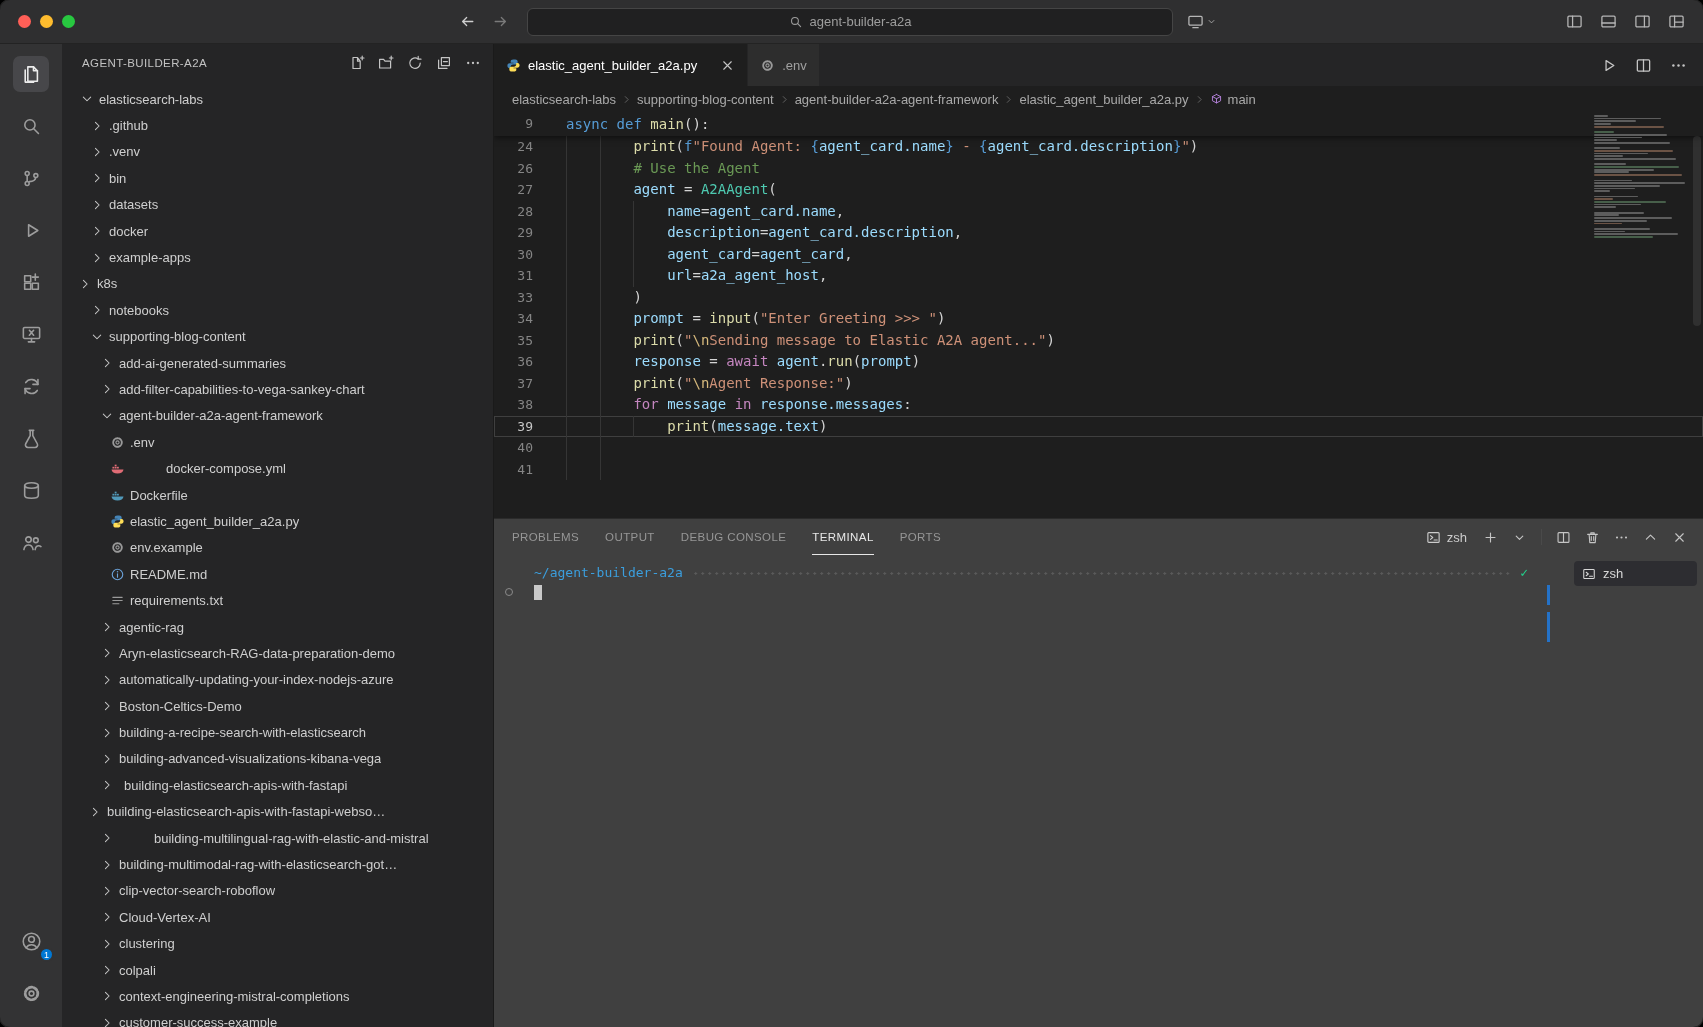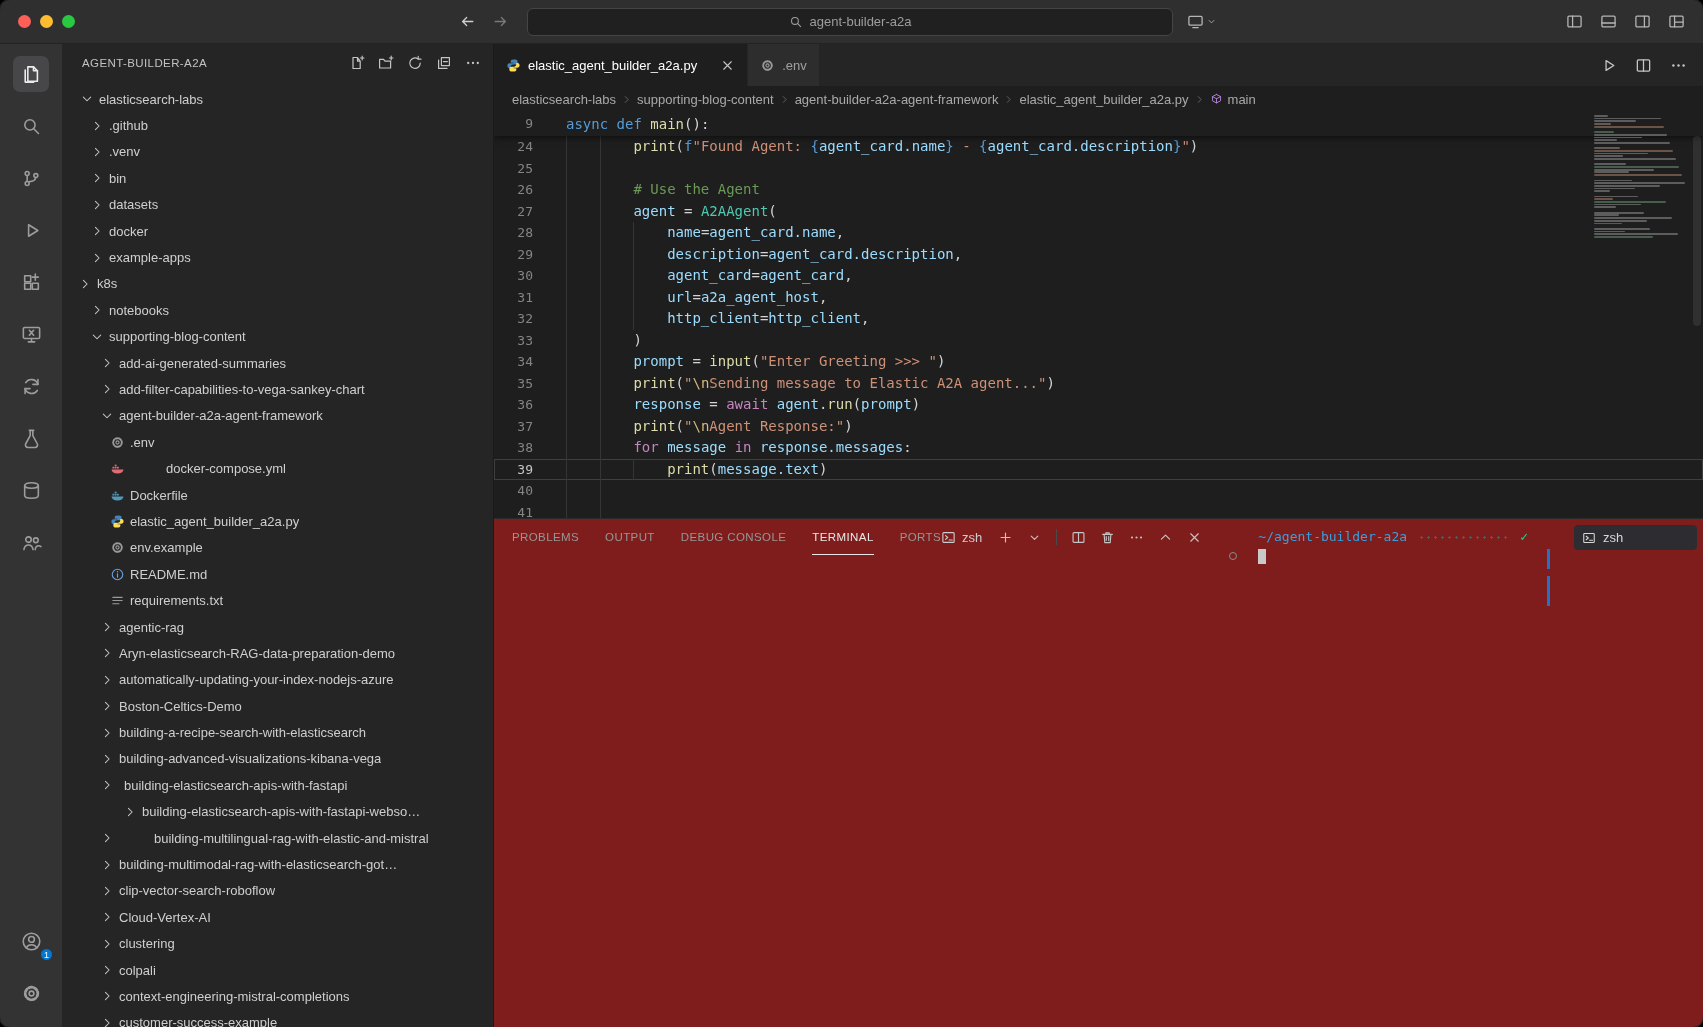--- a/index.html
+++ b/index.html
@@ -80,21 +80,21 @@
   .lt{white-space:pre;position:relative;flex:1;color:#d4d4d4;}
   .guide{position:absolute;top:0;bottom:0;width:1px;background:#353535;}
   .tk-kw{color:#569cd6}.tk-ctrl{color:#c586c0}.tk-fn{color:#dcdcaa}.tk-var{color:#9cdcfe}
   .tk-str{color:#ce9178}.tk-esc{color:#d7ba7d}.tk-cls{color:#4ec9b0}.tk-cmt{color:#6a9955}.tk-pun{color:#d4d4d4}
 
   .minimap{position:absolute;top:3px;right:14px;width:95px;bottom:0;z-index:4;}
   .mm-line{height:1.8px;margin-bottom:.9px;border-radius:1px;opacity:.7;}
   .vslider{position:absolute;top:24px;right:2px;width:8px;height:190px;background:rgba(140,140,140,.16);border-radius:4px;z-index:5;}
 
   
-  .panel{height:509px;flex:none;display:flex;flex-direction:row;background:#7f1d1d;border-top:1px solid #2b2b2b;}
+  .panel{height:509px;flex:none;display:flex;flex-direction:column;background:#404040;border-top:1px solid #2b2b2b;}
   .panel-header{height:36px;flex:none;display:flex;align-items:center;padding-left:18px;}
   .ptabs{display:flex;gap:26px;height:100%;}
   .ptab{display:flex;align-items:center;font-size:11.5px;letter-spacing:.4px;color:#969696;border-bottom:1px solid transparent;cursor:pointer;}
   .ptab.active{color:#e7e7e7;border-bottom-color:#e7e7e7;}
   .panel-actions{margin-left:auto;display:flex;align-items:center;gap:16px;padding-right:16px;color:#c5c5c5;}
   .shell-select{display:flex;align-items:center;gap:6px;font-size:13px;color:#cccccc;cursor:pointer;}
   .pa-icons{display:flex;align-items:center;gap:14px;}
   .pa-act{cursor:pointer;display:flex}
   .panel-actions .ic{width:15px;height:15px}
   .vsep{width:1px;height:16px;background:#4a4a4a;}
@@ -566,21 +566,21 @@
             <span class="tlabel">building-advanced-visualizations-kibana-vega</span>
           </div>
           <div class="trow" style="padding-left: 38px; gap: 10px;">
             <span class="tw">
               <svg viewBox="0 0 16 16" fill="none" stroke="currentColor" stroke-width="1.2" stroke-linecap="round" stroke-linejoin="round" class="ic">
                 <path d="M6.2 3.8 10.4 8l-4.2 4.2"></path>
               </svg>
             </span>
             <span class="tlabel">building-elasticsearch-apis-with-fastapi</span>
           </div>
-          <div class="trow" style="padding-left: 61px;">
+          <div class="trow" style="padding-left: 26px;">
             <span class="tw">
               <svg viewBox="0 0 16 16" fill="none" stroke="currentColor" stroke-width="1.2" stroke-linecap="round" stroke-linejoin="round" class="ic">
                 <path d="M6.2 3.8 10.4 8l-4.2 4.2"></path>
               </svg>
             </span>
             <span class="tlabel">building-elasticsearch-apis-with-fastapi-webso…</span>
           </div>
           <div class="trow" style="padding-left: 38px; gap: 40px;">
             <span class="tw">
               <svg viewBox="0 0 16 16" fill="none" stroke="currentColor" stroke-width="1.2" stroke-linecap="round" stroke-linejoin="round" class="ic">
@@ -746,24 +746,20 @@
               <span class="ln">9</span>
               <span class="lt"><span class="tk-kw">async</span><span class="tk-pun"> </span><span class="tk-kw">def</span><span class="tk-pun"> </span><span class="tk-fn">main</span><span class="tk-pun">():</span></span>
             </div>
           </div>
         <div class="code" id="code">
             <div class="code-line">
               <span class="ln">24</span>
               <span class="lt"><i class="guide" style="left: 0ch;"></i><i class="guide" style="left: 4ch;"></i><span class="tk-pun">        </span><span class="tk-fn">print</span><span class="tk-pun">(</span><span class="tk-kw">f</span><span class="tk-str">"Found Agent: </span><span class="tk-kw">{</span><span class="tk-var">agent_card.name</span><span class="tk-kw">}</span><span class="tk-str"> - </span><span class="tk-kw">{</span><span class="tk-var">agent_card.description</span><span class="tk-kw">}</span><span class="tk-str">"</span><span class="tk-pun">)</span></span>
             </div>
             <div class="code-line">
-              <span class="ln">25</span>
-              <span class="lt"><i class="guide" style="left: 0ch;"></i><i class="guide" style="left: 4ch;"></i></span>
-            </div>
-            <div class="code-line">
               <span class="ln">26</span>
               <span class="lt"><i class="guide" style="left: 0ch;"></i><i class="guide" style="left: 4ch;"></i><span class="tk-pun">        </span><span class="tk-cmt"># Use the Agent</span></span>
             </div>
             <div class="code-line">
               <span class="ln">27</span>
               <span class="lt"><i class="guide" style="left: 0ch;"></i><i class="guide" style="left: 4ch;"></i><span class="tk-pun">        </span><span class="tk-var">agent</span><span class="tk-pun"> = </span><span class="tk-cls">A2AAgent</span><span class="tk-pun">(</span></span>
             </div>
             <div class="code-line">
               <span class="ln">28</span>
               <span class="lt"><i class="guide" style="left: 0ch;"></i><i class="guide" style="left: 4ch;"></i><i class="guide" style="left: 8ch;"></i><span class="tk-pun">            </span><span class="tk-var">name</span><span class="tk-pun">=</span><span class="tk-var">agent_card.name</span><span class="tk-pun">,</span></span>
@@ -772,24 +768,20 @@
               <span class="ln">29</span>
               <span class="lt"><i class="guide" style="left: 0ch;"></i><i class="guide" style="left: 4ch;"></i><i class="guide" style="left: 8ch;"></i><span class="tk-pun">            </span><span class="tk-var">description</span><span class="tk-pun">=</span><span class="tk-var">agent_card.description</span><span class="tk-pun">,</span></span>
             </div>
             <div class="code-line">
               <span class="ln">30</span>
               <span class="lt"><i class="guide" style="left: 0ch;"></i><i class="guide" style="left: 4ch;"></i><i class="guide" style="left: 8ch;"></i><span class="tk-pun">            </span><span class="tk-var">agent_card</span><span class="tk-pun">=</span><span class="tk-var">agent_card</span><span class="tk-pun">,</span></span>
             </div>
             <div class="code-line">
               <span class="ln">31</span>
               <span class="lt"><i class="guide" style="left: 0ch;"></i><i class="guide" style="left: 4ch;"></i><i class="guide" style="left: 8ch;"></i><span class="tk-pun">            </span><span class="tk-var">url</span><span class="tk-pun">=</span><span class="tk-var">a2a_agent_host</span><span class="tk-pun">,</span></span>
-            </div>
-            <div class="code-line">
-              <span class="ln">32</span>
-              <span class="lt"><i class="guide" style="left: 0ch;"></i><i class="guide" style="left: 4ch;"></i><i class="guide" style="left: 8ch;"></i><span class="tk-pun">            </span><span class="tk-var">http_client</span><span class="tk-pun">=</span><span class="tk-var">http_client</span><span class="tk-pun">,</span></span>
             </div>
             <div class="code-line">
               <span class="ln">33</span>
               <span class="lt"><i class="guide" style="left: 0ch;"></i><i class="guide" style="left: 4ch;"></i><span class="tk-pun">        </span><span class="tk-pun">)</span></span>
             </div>
             <div class="code-line">
               <span class="ln">34</span>
               <span class="lt"><i class="guide" style="left: 0ch;"></i><i class="guide" style="left: 4ch;"></i><span class="tk-pun">        </span><span class="tk-var">prompt</span><span class="tk-pun"> = </span><span class="tk-fn">input</span><span class="tk-pun">(</span><span class="tk-str">"Enter Greeting &gt;&gt;&gt; "</span><span class="tk-pun">)</span></span>
             </div>
             <div class="code-line">

